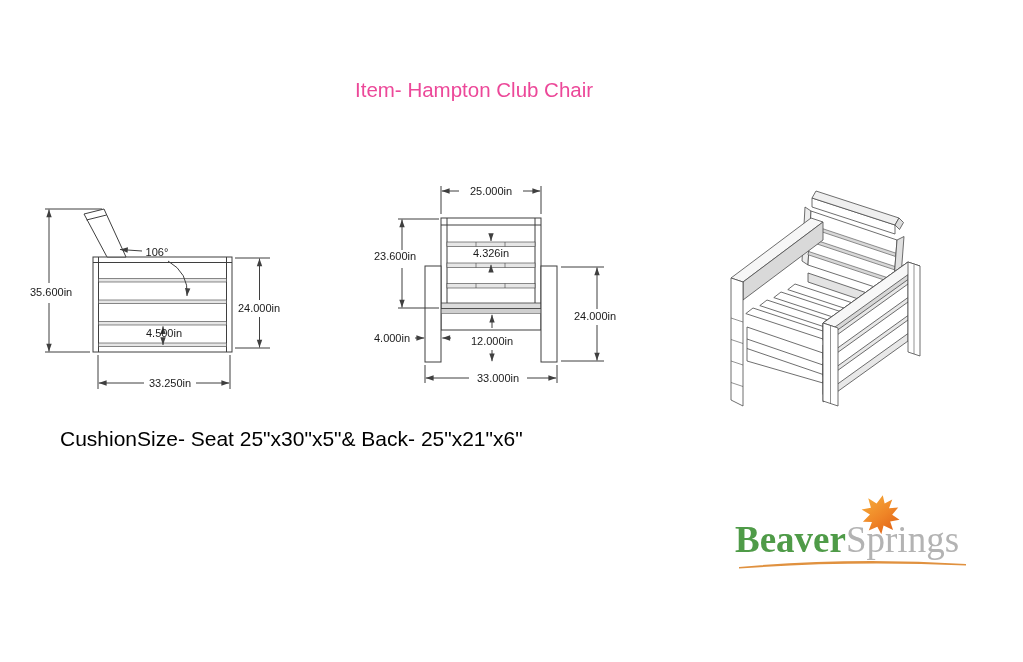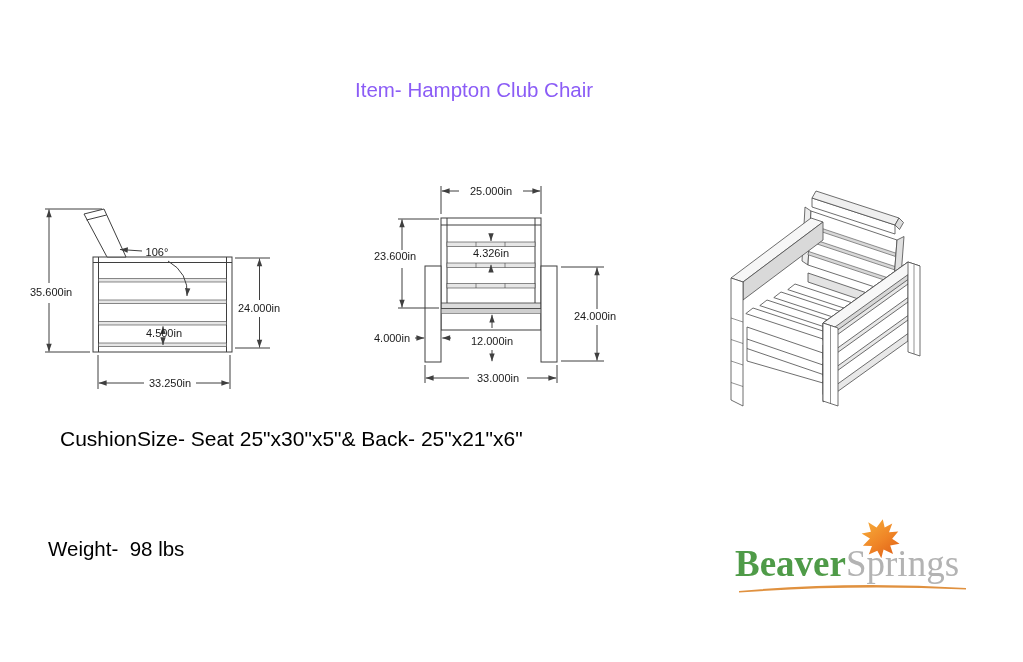--- a/index.html
+++ b/index.html
@@ -1,24 +1,24 @@
 <!DOCTYPE html>
 <html><head>
 <meta charset="utf-8">
 <style>
   html,body{margin:0;padding:0;background:#ffffff;}
   #page{position:relative;width:1023px;height:662px;background:#fff;overflow:hidden;
         font-family:"Liberation Sans",sans-serif;color:#000;}
   .abs{position:absolute;}
-  #title{left:355px;top:78px;font-size:20.5px;color:#8b5cf6;}
+  #title{left:355px;top:78px;font-size:20.5px;color:#ec4899;}
   #cushion{left:60px;top:427px;font-size:21px;}
   #specs{left:48px;top:486px;font-size:20.5px;line-height:25px;white-space:pre;}
   svg text{font-family:"Liberation Sans",sans-serif;font-size:11px;fill:#1a1a1a;stroke:none;}
   .dim{stroke:#3f3f3f;stroke-width:1;fill:none;}
-  #logo{left:735px;top:522px;width:245px;height:80px;}
+  #logo{left:735px;top:498px;width:245px;height:80px;}
   #logo-text{position:absolute;left:0;top:20px;font-family:"Liberation Serif",serif;font-size:37px;letter-spacing:0px;white-space:nowrap;}
   #logo-text .green{color:#4f9b48;font-weight:bold;}
   #logo-text .gray{color:#b3b3b3;}
   #leaf{position:absolute;left:122px;top:-4px;}
   #swoosh{position:absolute;left:0px;top:58px;}
 </style>
 </head>
 <body>
 
 <div id="page">
@@ -160,21 +160,20 @@
       <path d="M26,100 L106,40 L118,44 L38,104 Z" fill="#f6f6f6"></path>
       <path d="M38,104 L118,44 L118,62 L38,122 Z" fill="#d9d9d9"></path>
       <path d="M26,100 L38,104 L38,228 L26,222 Z" fill="#ffffff"></path>
       <path d="M26,140 L38,144 M26,161.5 L38,165.5 M26,183 L38,187 M26,204.5 L38,208.5" fill="none" stroke-width="0.6"></path>
     </g>
   </svg>
 
   <div id="cushion" class="abs">CushionSize- Seat 25"x30"x5"&amp; Back- 25"x21"x6"</div>
 
   <div id="specs" class="abs">
-    <div>Weight-  98 lbs</div>
     
     
   </div>
 
   <div id="logo" class="abs">
     <svg id="leaf" width="46" height="42" viewBox="0 0 46 42">
       <defs>
         <linearGradient id="lg" x1="0" y1="0" x2="1" y2="1">
           <stop offset="0" stop-color="#f7b13c"></stop>
           <stop offset="0.55" stop-color="#ef8426"></stop>

